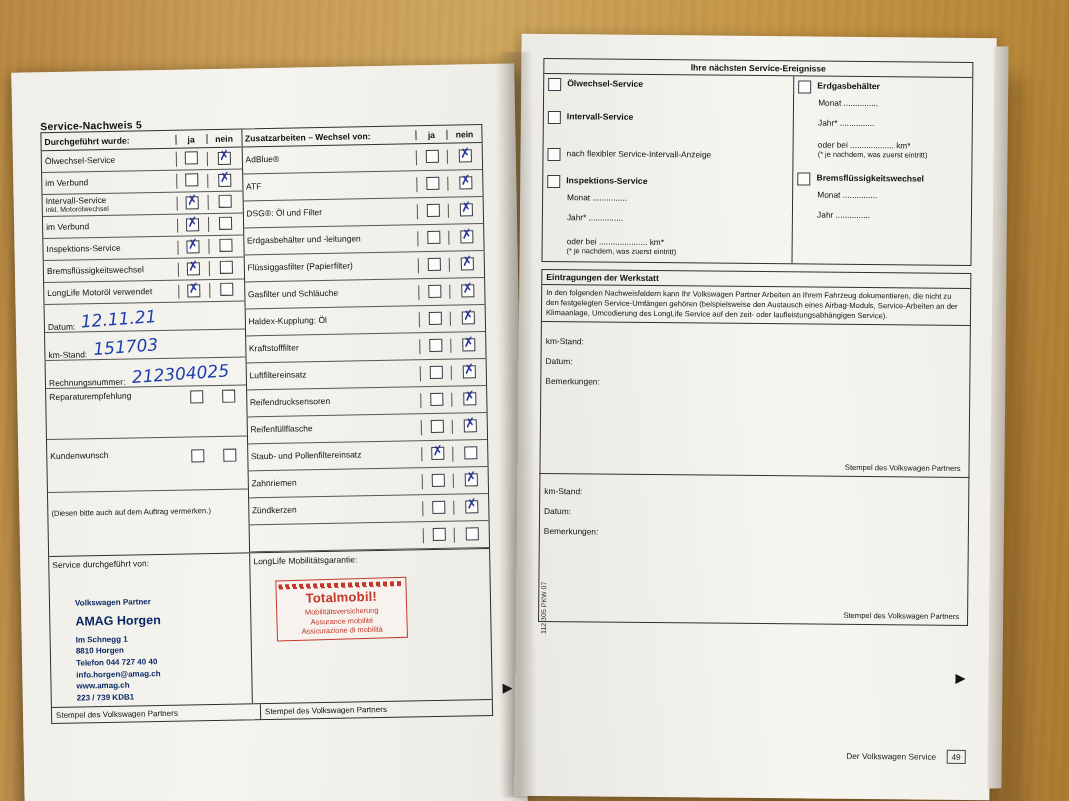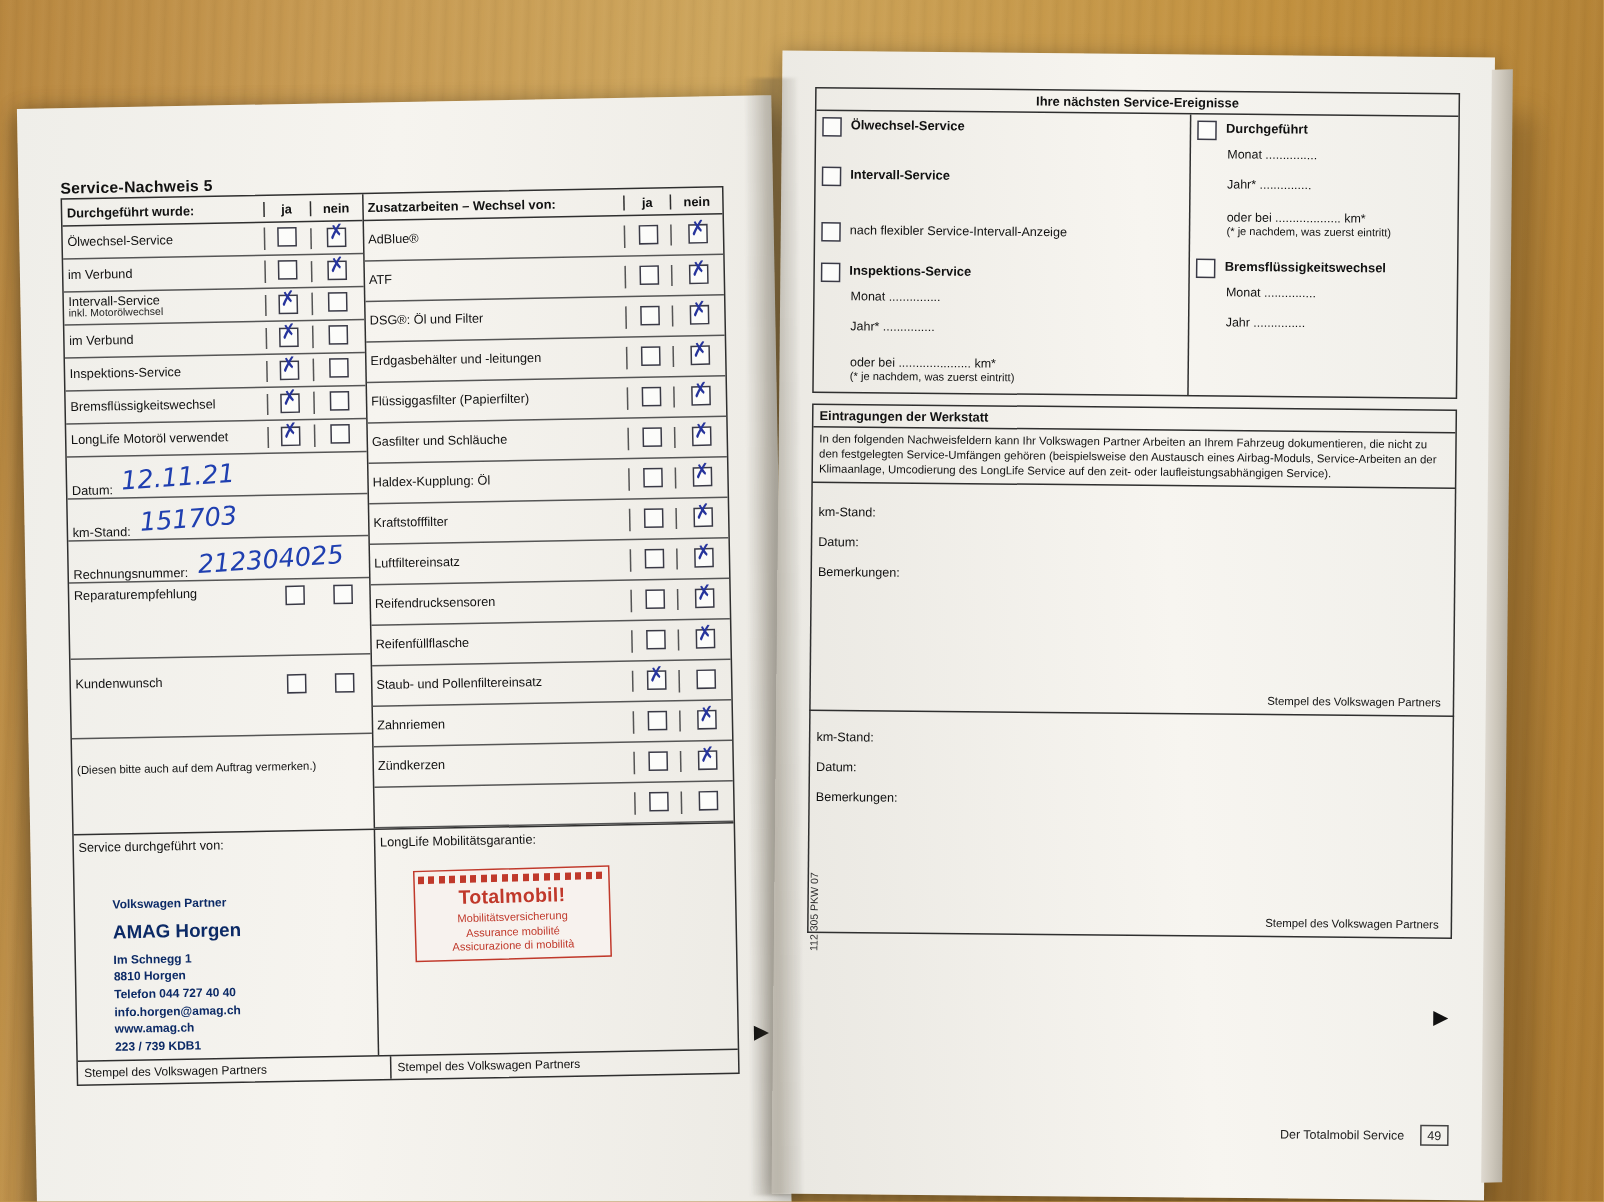--- a/index.html
+++ b/index.html
@@ -379,21 +379,21 @@
             </div>
             <div class="dots">Monat ...............</div>
             <div class="dots" style="margin-top:10px">Jahr* ...............</div>
             <div class="dots" style="margin-top:14px">oder bei ..................... km*</div>
             <div class="note">(* je nachdem, was zuerst eintritt)</div>
           </div>
 
           <div class="r-c2">
             <div class="chk">
               <span class="bx"></span>
-              <span class="t">Durchgeführt</span>
+              <span class="t">Erdgasbehälter</span>
             </div>
             <div class="dots">Monat ...............</div>
             <div class="dots" style="margin-top:10px">Jahr* ...............</div>
             <div class="dots" style="margin-top:12px">oder bei ................... km*</div>
             <div class="note">(* je nachdem, was zuerst eintritt)</div>
             <div style="height:14px"></div>
             <div class="chk">
               <span class="bx"></span>
               <span class="t">Bremsflüssigkeitswechsel</span>
             </div>
@@ -419,19 +419,19 @@
         <div class="ln" style="padding-top:12px">km-Stand:</div>
         <div class="ln">Datum:</div>
         <div class="ln" style="padding-bottom:68px">Bemerkungen:</div>
         <div class="stamp-lbl">Stempel des Volkswagen Partners</div>
       </div>
     </div>
 
     <div class="sidecode">112 305 PKW 07</div>
     <div class="arrow-r"></div>
     <div class="r-foot">
-      <span>Der Totalmobil Service</span>
+      <span>Der Volkswagen Service</span>
       <b>49</b>
     </div>
   </div>
 
   <div class="gutter"></div>
 </div>
 
 </body></html>

